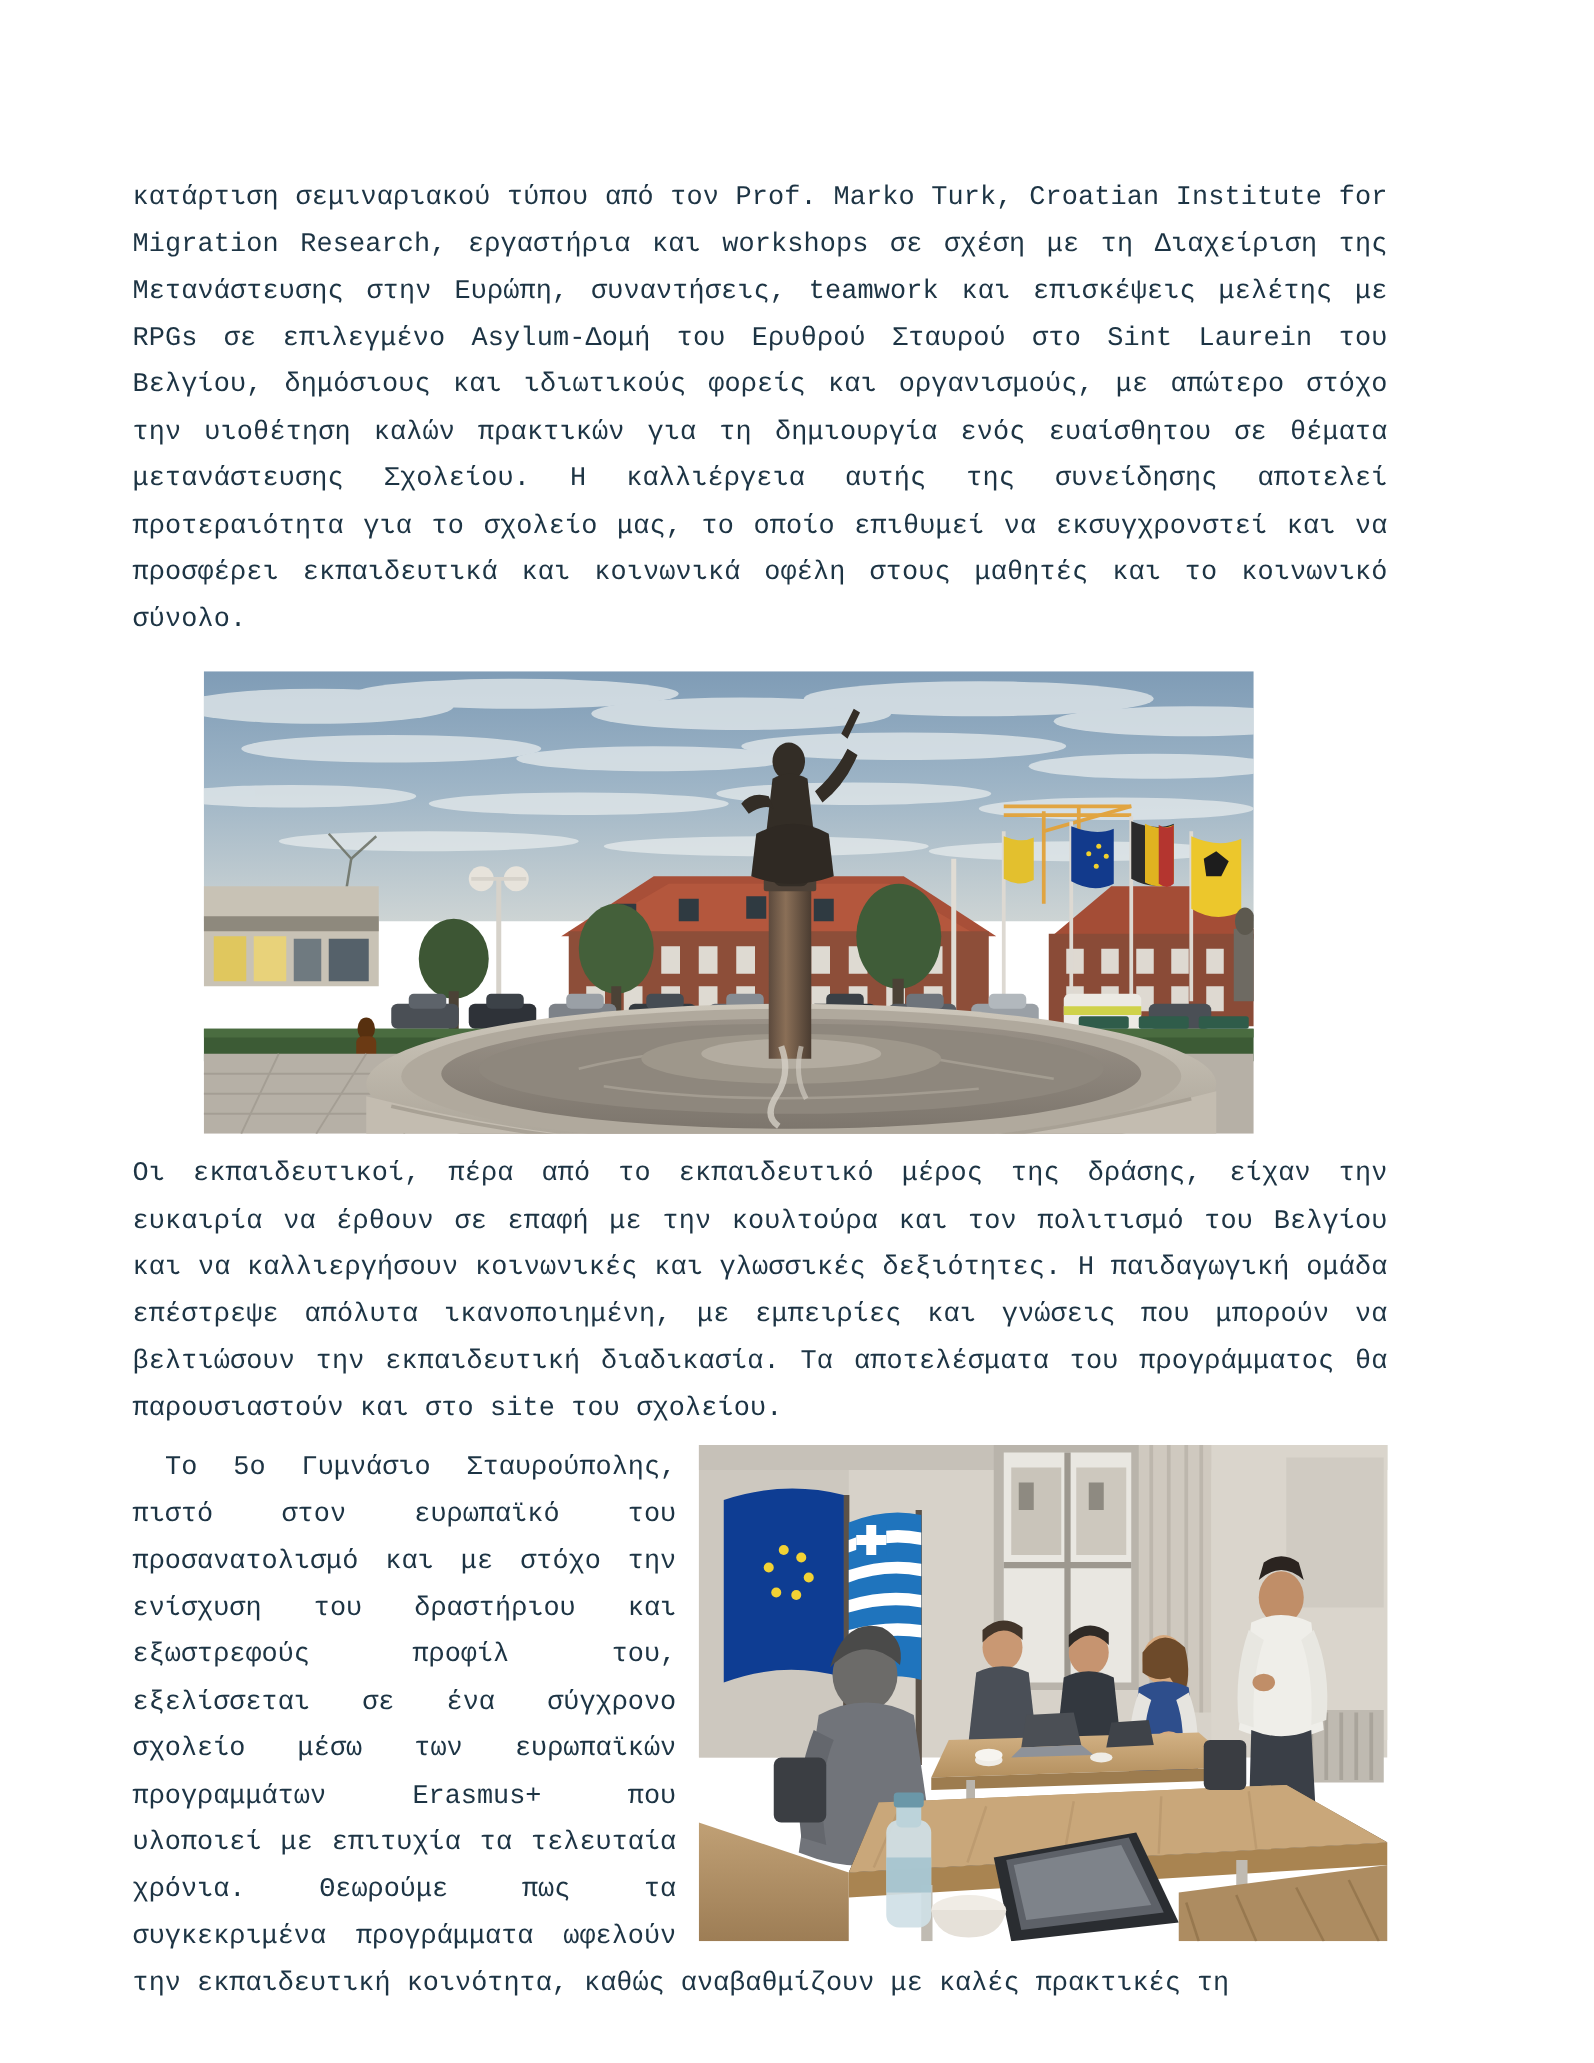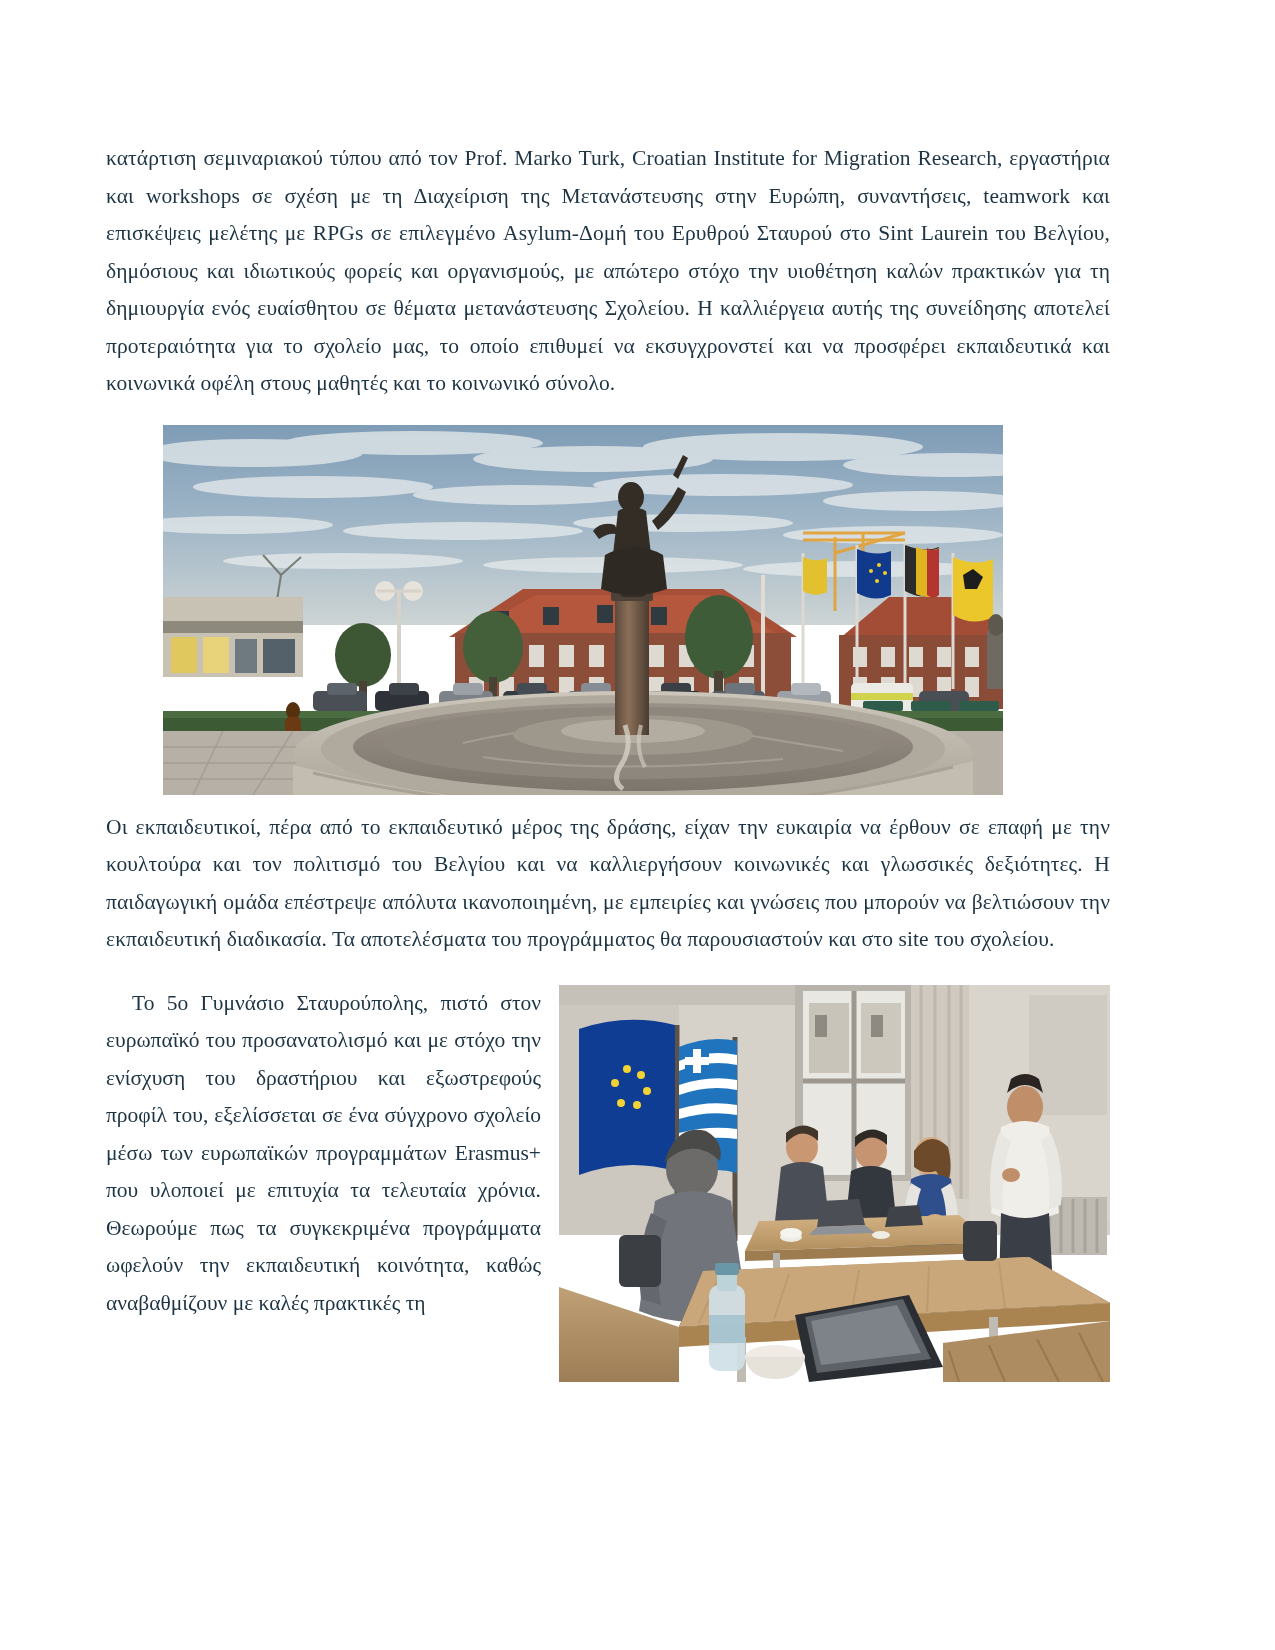--- a/index.html
+++ b/index.html
@@ -5,21 +5,21 @@
   html, body {
     margin: 0;
     padding: 0;
     background: #ffffff;
   }
   .page {
     position: relative;
     width: 1275px;
     height: 1650px;
     background: #ffffff;
-    font-family: Liberation Serif, serif;
+    font-family: Liberation Mono, monospace;
     color: #1d3444;
     overflow: hidden;
   }
   .content {
     position: absolute;
     left: 106px;
     top: 140px;
     width: 1004px;
   }
   p.body-text {
@@ -44,21 +44,21 @@
     width: 840px;
     height: 370px;
     display: block;
   }
 
   
   .para2-block { margin-top: 14px; }
 
   
   .bottom-zone {
-    margin-top: 26px;
+    margin-top: 10px;
     position: relative;
     width: 1004px;
     min-height: 400px;
   }
   .fig2-wrap {
     float: right;
     width: 551px;
     height: 397px;
     margin: 0 0 6px 18px;
   }

